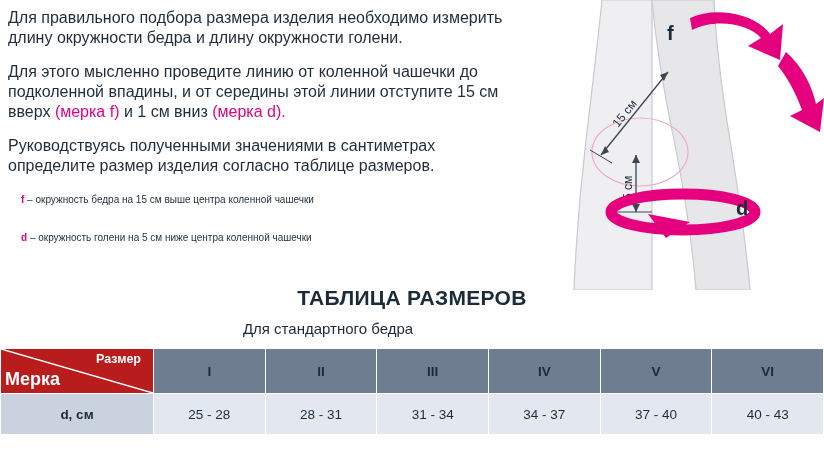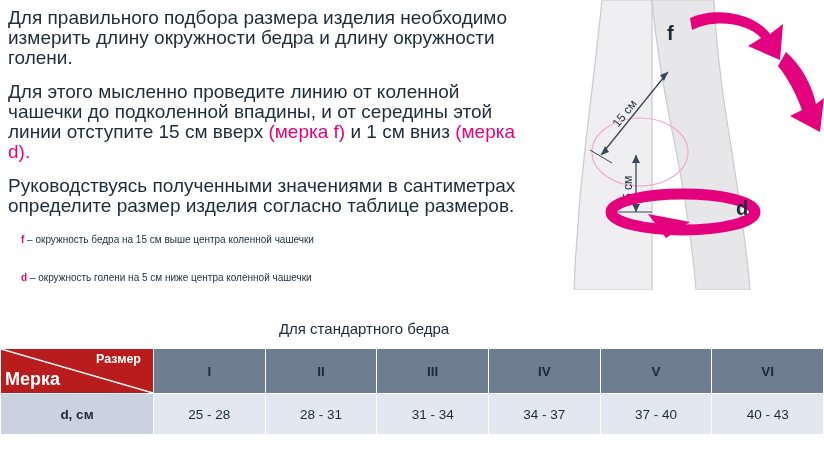--- a/index.html
+++ b/index.html
@@ -22,21 +22,21 @@
   }
 
   
   .text-col {
     position: absolute;
     left: 8px;
     top: 8px;
     width: 530px;
   }
   .para {
-    font-size: 19px;
+    font-size: 16px;
     line-height: 20px;
     color: #1e2d3b;
     margin: 0 16px 14px 0;
   }
   .pink { color: #e5007e; text-align: right; }
   .legend {
     font-size: 10px;
     line-height: 20px;
     color: #1e2d3b;
     margin: 0 0 18px 13px;
@@ -68,21 +68,20 @@
     color: #1c2b39;
   }
   .table-sub {
     position: absolute;
     left: 0;
     top: 320px;
     width: 656px;
     text-align: center;
     font-size: 15px;
     color: #1c2b39;
-    padding-left: 36px;
   }
 
   table.sizes {
     position: absolute;
     left: 0;
     top: 348px;
     width: 824px;
     border-collapse: collapse;
     table-layout: fixed;
   }
@@ -192,20 +191,21 @@
       <g>
         <ellipse cx="143" cy="212" rx="72" ry="18" fill="none" stroke="#e5007e" stroke-width="11"></ellipse>
         <polygon points="126,238 108,214 150,222" fill="#e5007e"></polygon>
       </g>
 
       <text x="127" y="40" fill="#1c2b39" font-family="Liberation Sans, sans-serif" font-size="20" font-weight="bold">f</text>
       <text x="196" y="215" fill="#1c2b39" font-family="Liberation Sans, sans-serif" font-size="20" font-weight="bold">d</text>
     </svg>
   </div>
 
+  <div class="table-title">ТАБЛИЦА РАЗМЕРОВ</div>
   <div class="table-sub">Для стандартного бедра</div>
 
   <table class="sizes">
     <thead>
       <tr>
         <th class="corner-cell">
           <svg class="diag" viewBox="0 0 152 42" preserveAspectRatio="none">
             <line x1="0" y1="0" x2="152" y2="42" stroke="#ffffff" stroke-width="1.4"></line>
           </svg>
           <span class="lbl-size">Размер</span>

